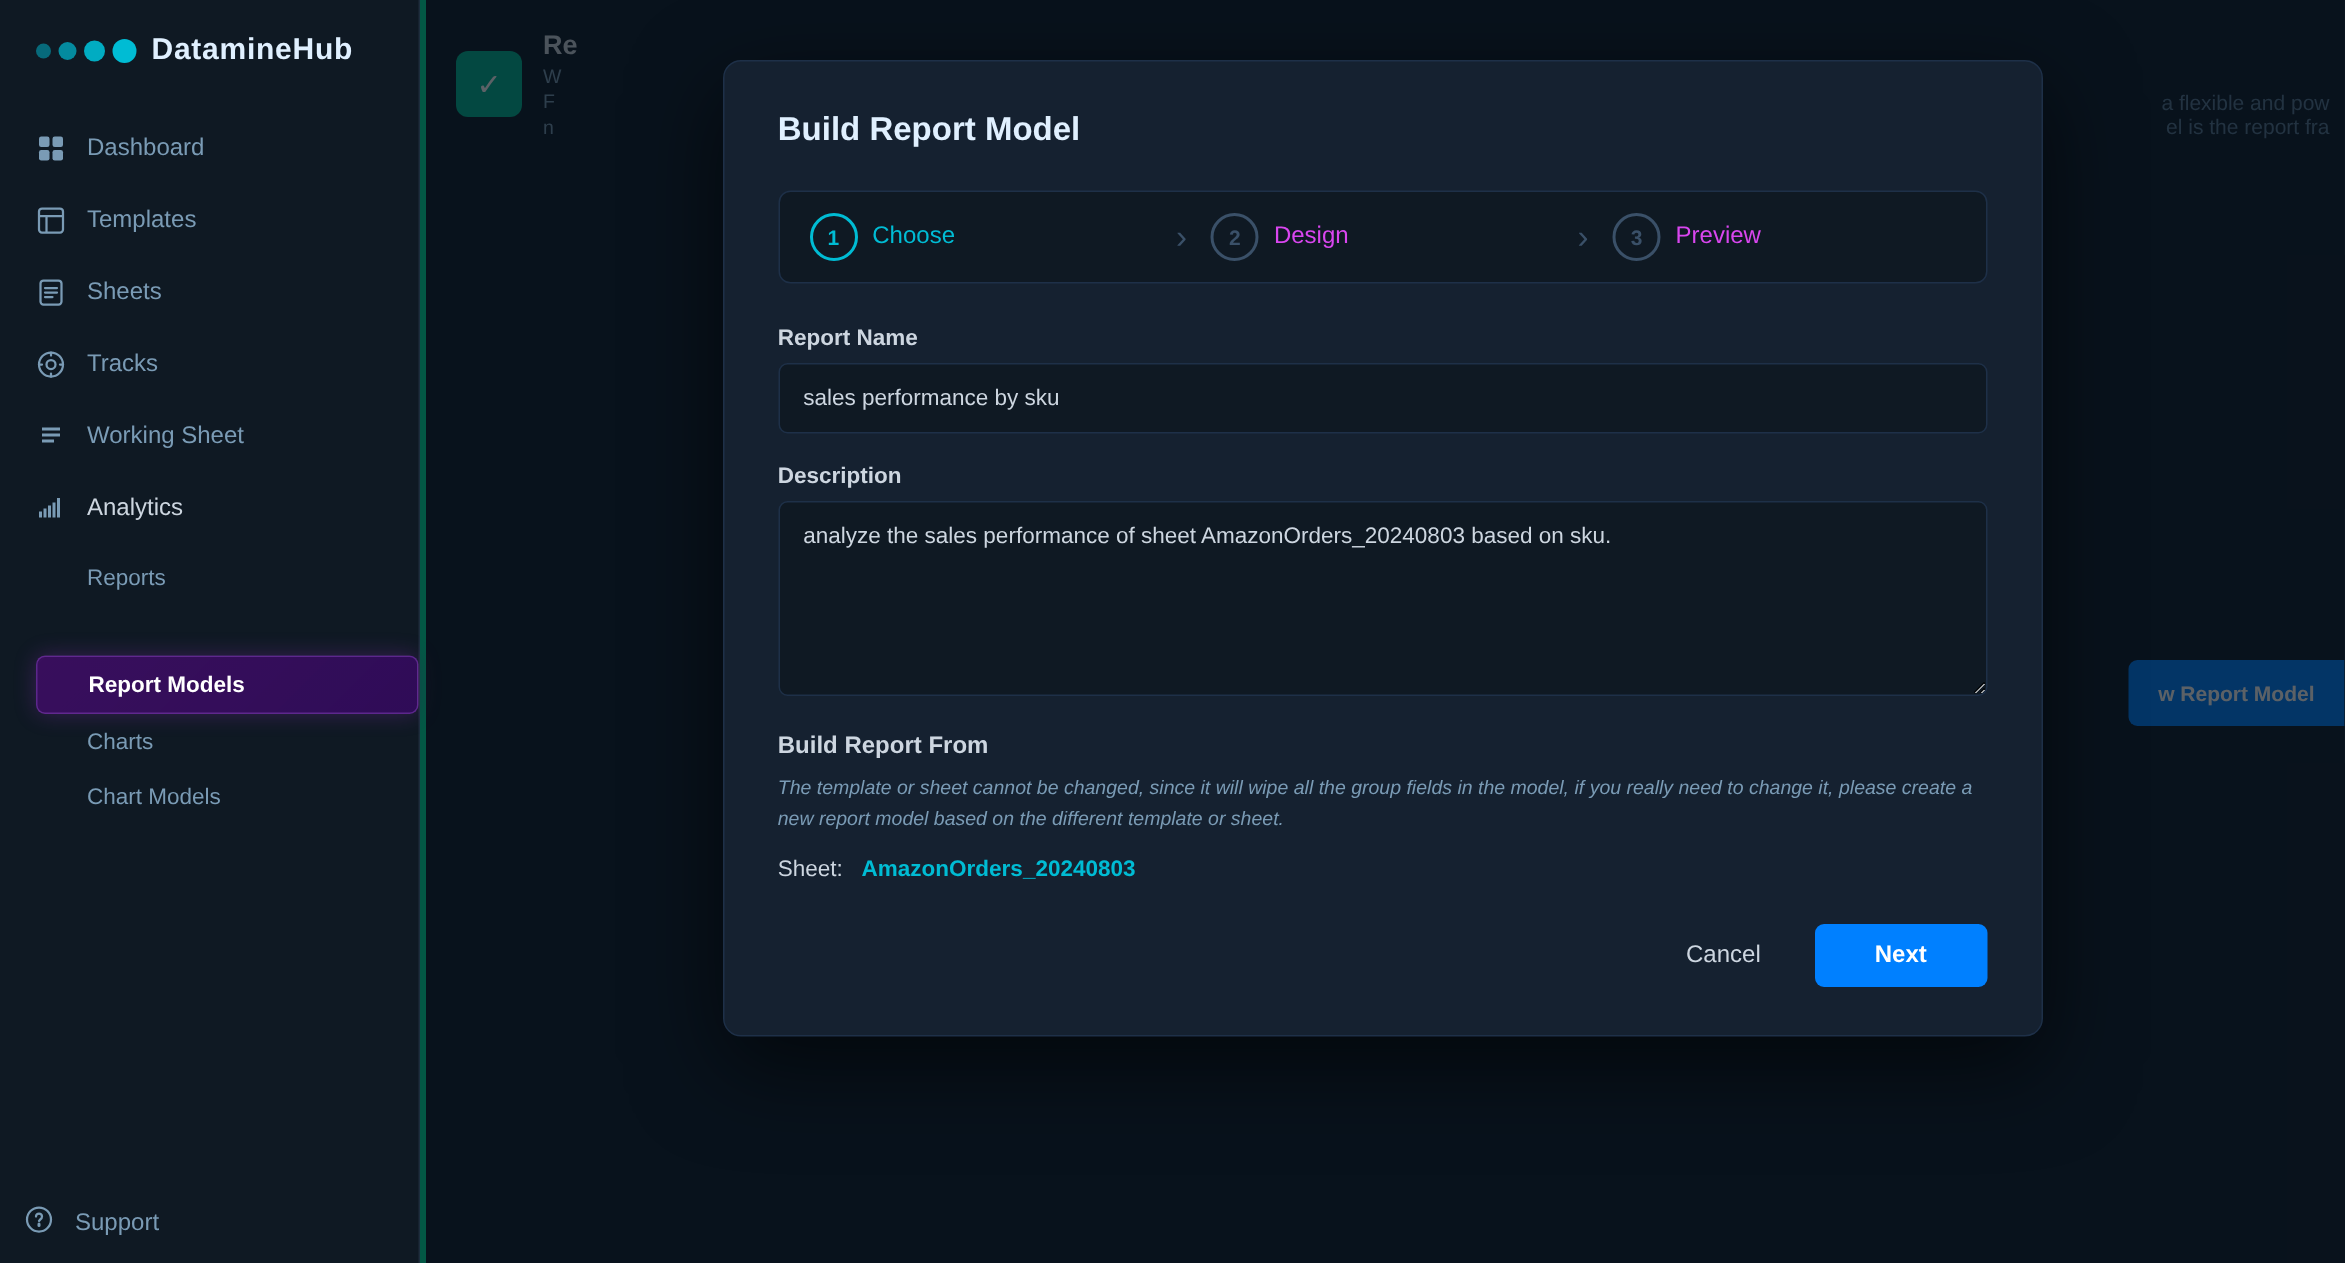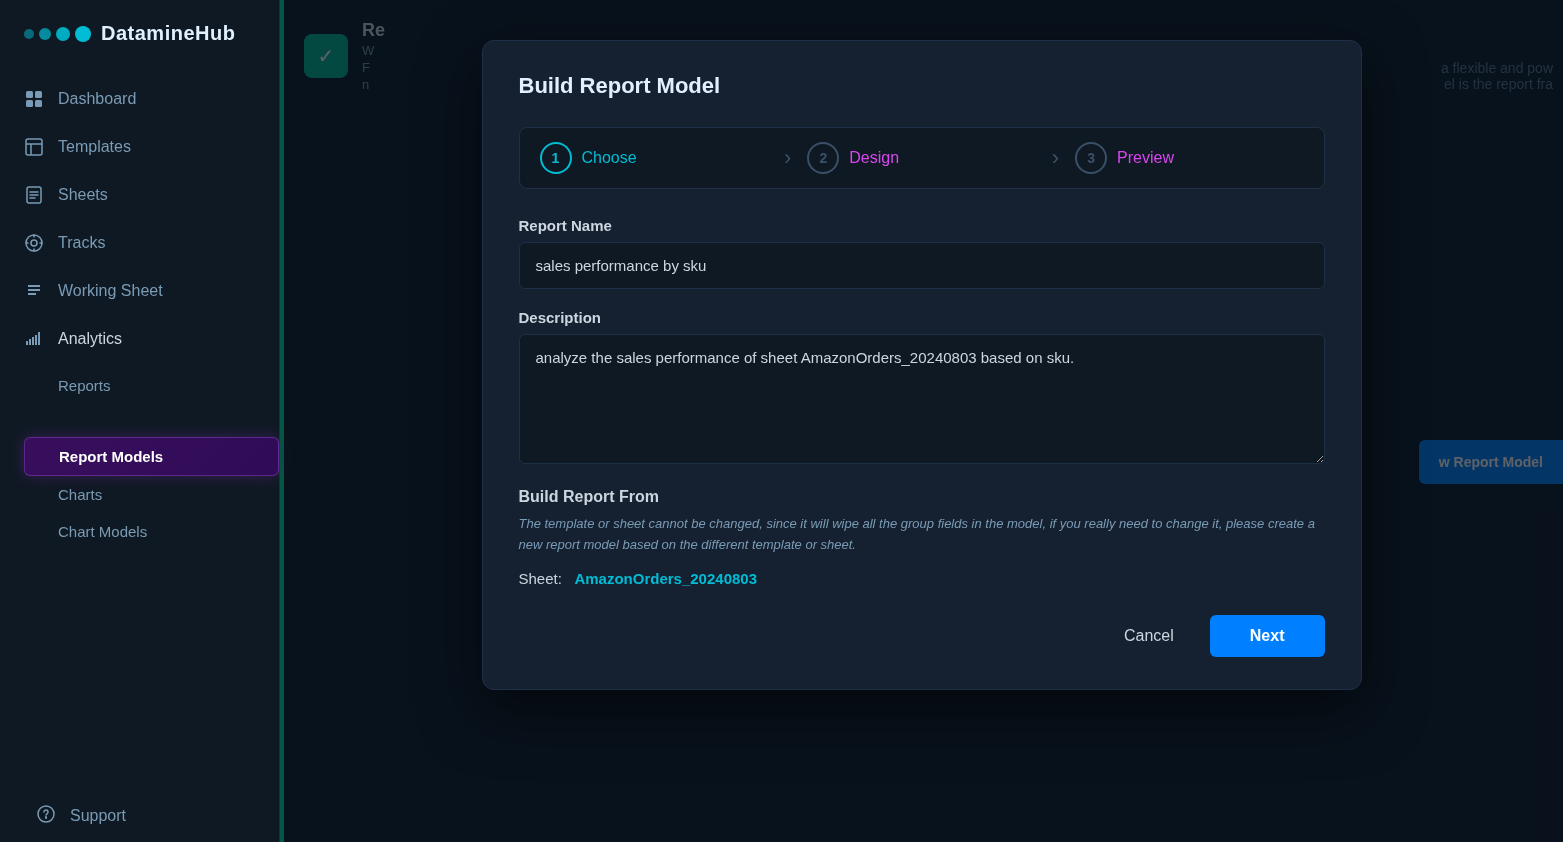--- a/index.html
+++ b/index.html
@@ -86,21 +86,21 @@
       color: #ffffff;
       font-weight: 600;
       background: linear-gradient(135deg, rgba(120, 0, 180, 0.4) 0%, rgba(80, 0, 140, 0.5) 100%);
       border-radius: 6px;
       border: 1px solid rgba(160, 80, 220, 0.4);
       box-shadow: 0 0 15px rgba(150, 50, 200, 0.3);
       margin-top: 33px;
     }
 
     .sidebar-support {
-      padding: 14px 36px;
+      padding: 14px 16px;
       display: flex;
       align-items: center;
       gap: 14px;
       color: #7a9bb5;
       font-size: 16px;
       cursor: pointer;
     }
 
     
     .main {

